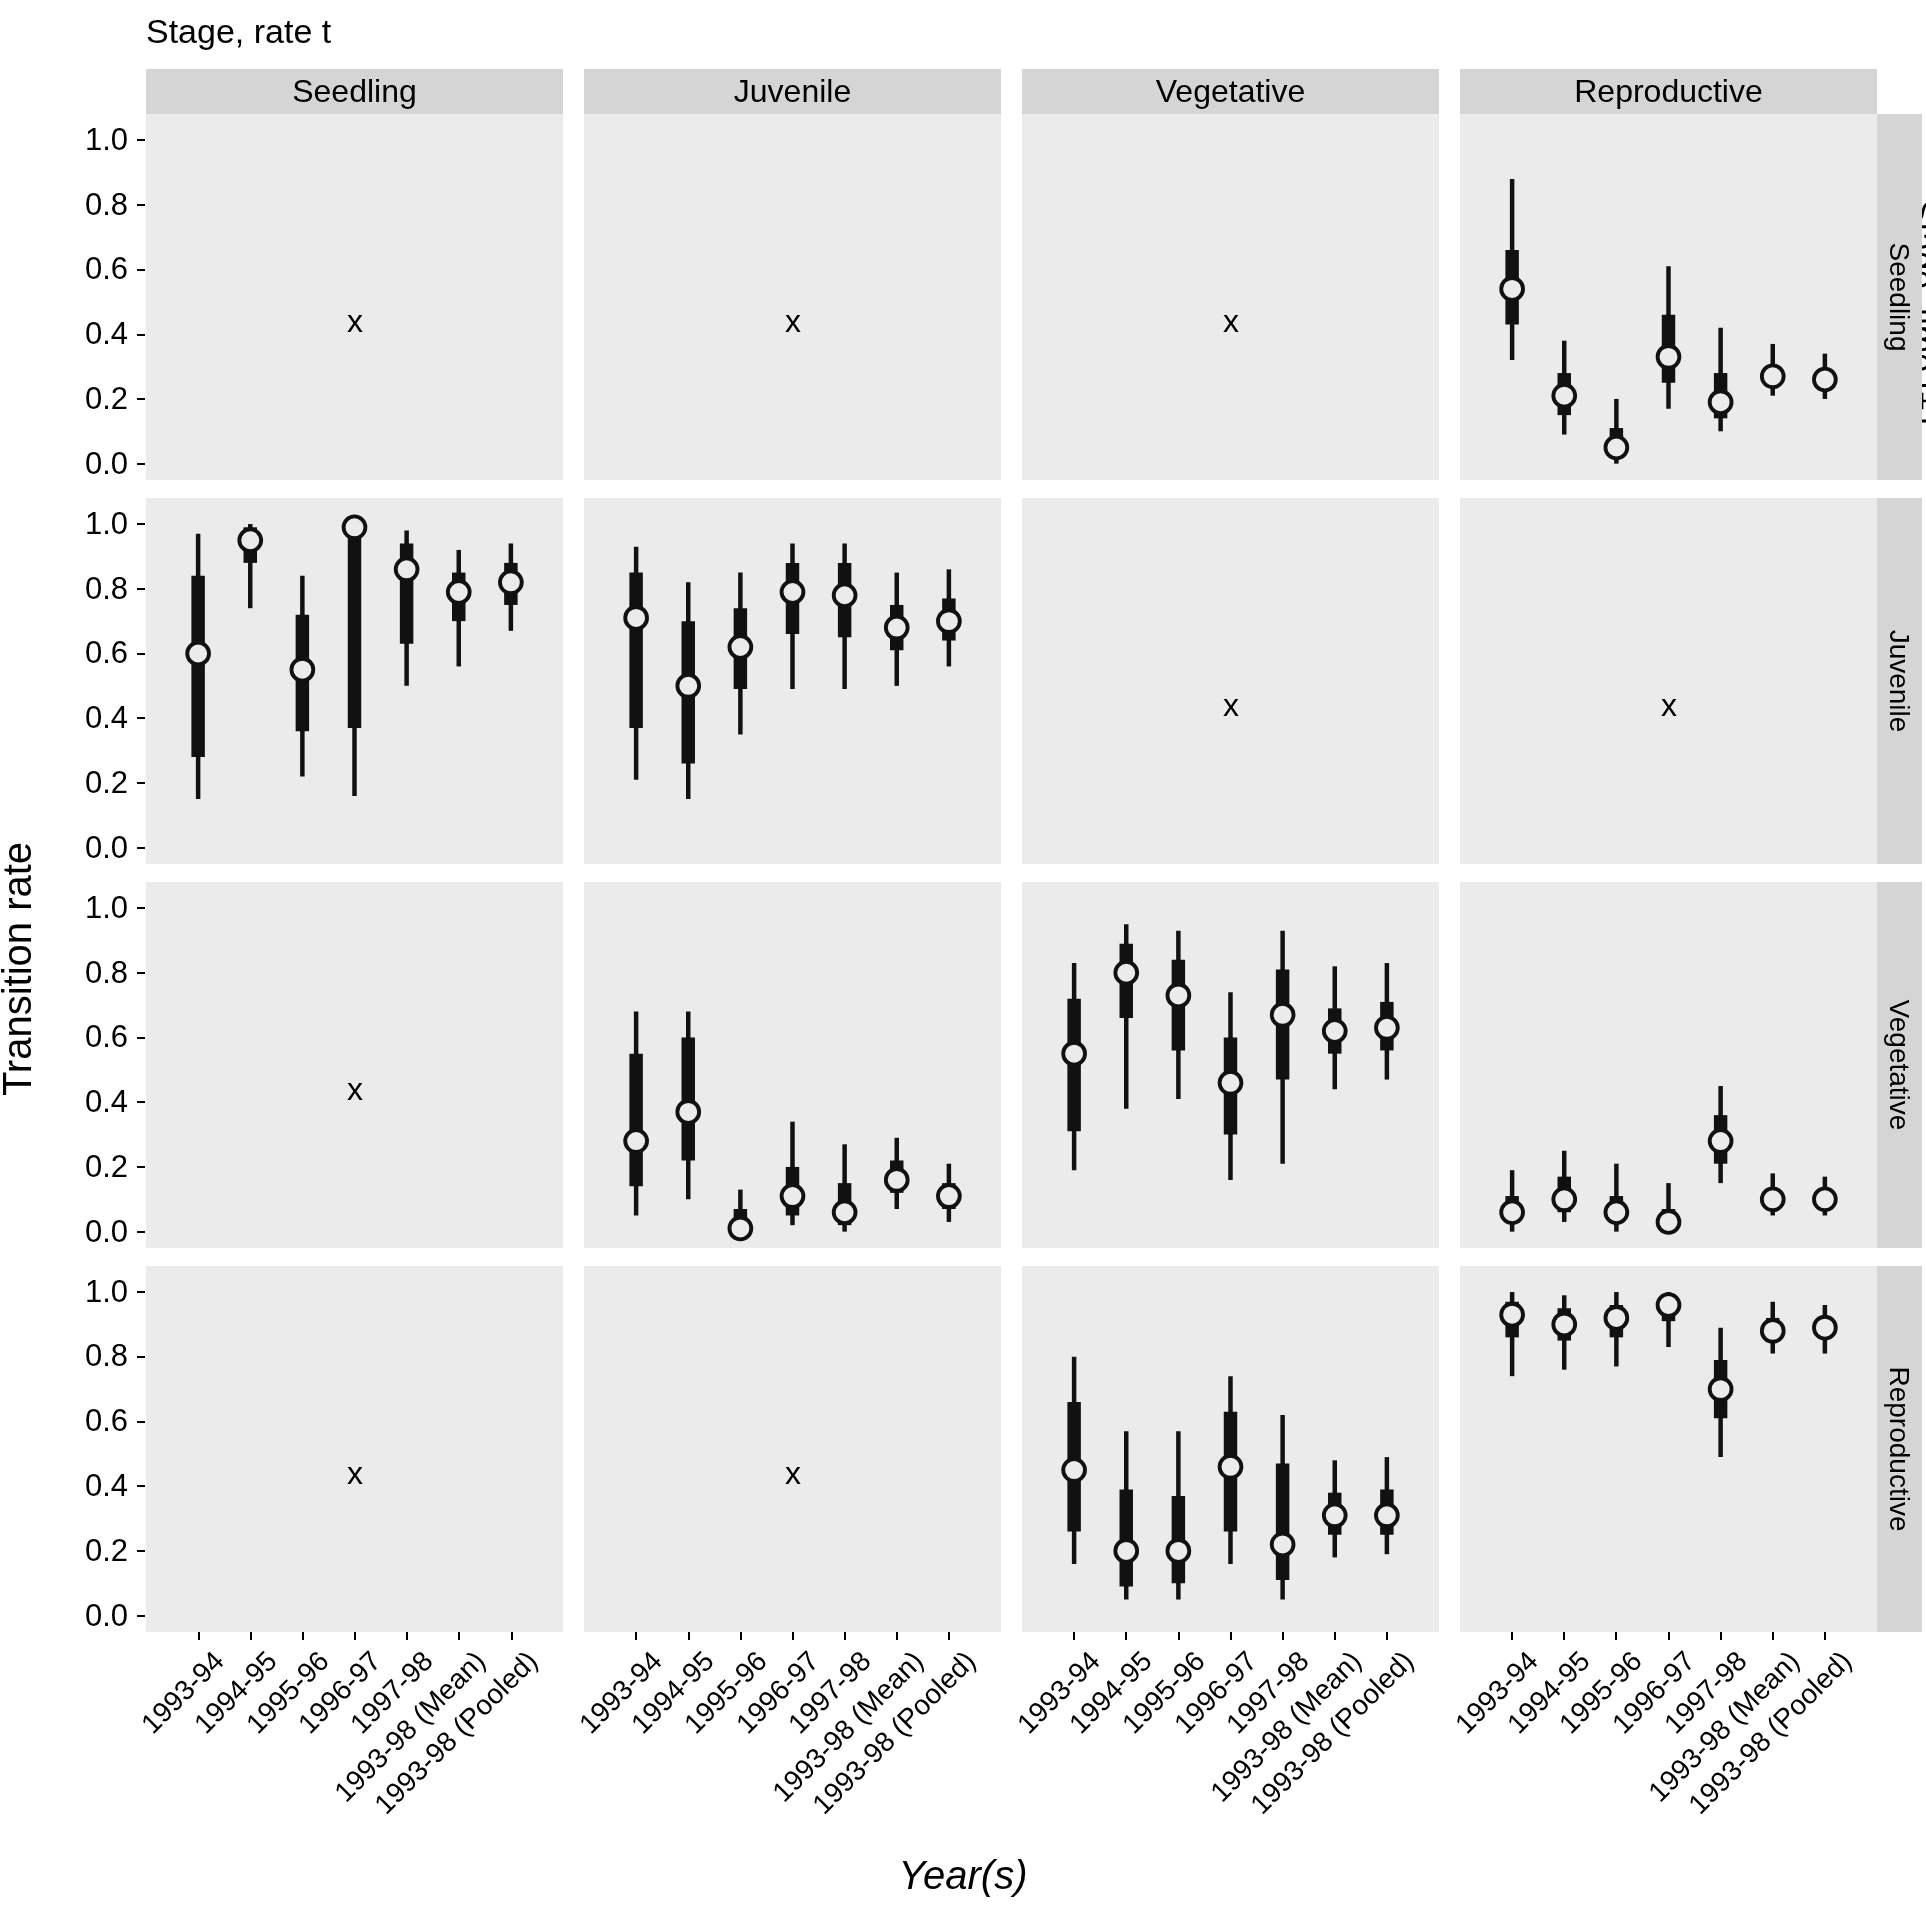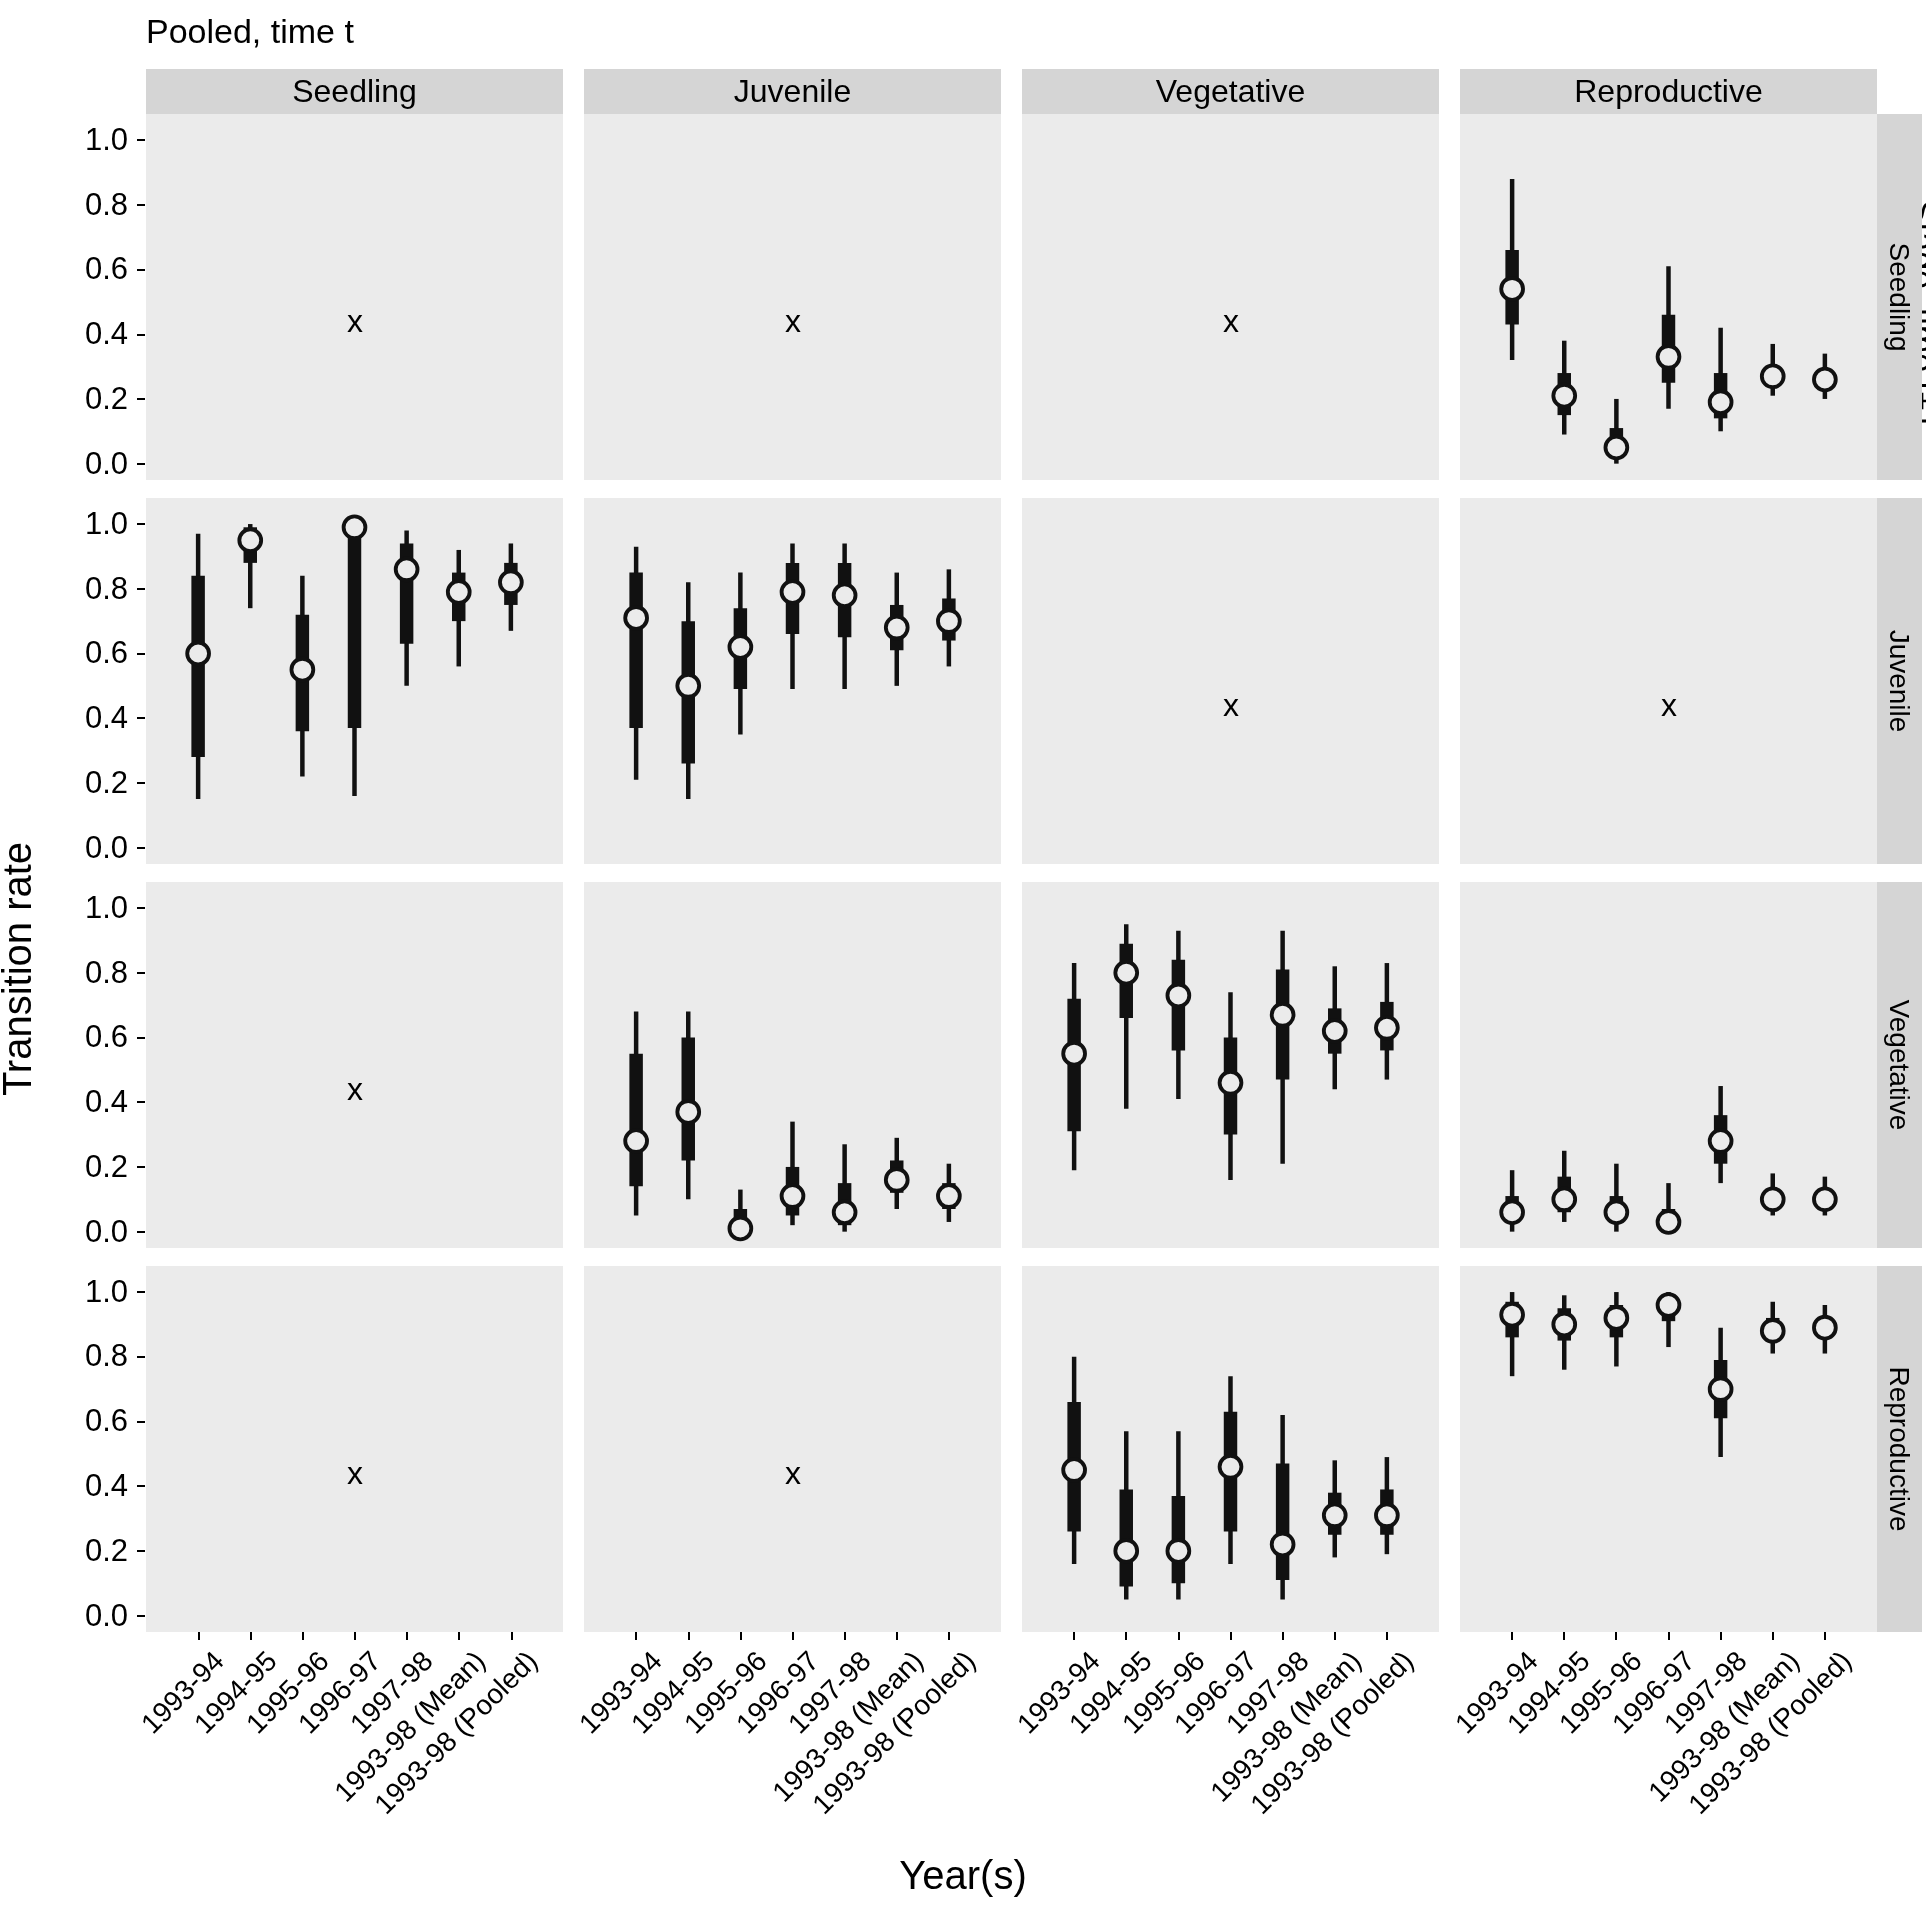--- a/index.html
+++ b/index.html
@@ -40,20 +40,21 @@
     text-align: center;
     margin-left: -175px;
   }
   #x-axis-title {
     position: absolute;
     left: 0px;
     top: 1853px;
     width: 1926px;
     text-align: center;
     font-size: 40px;
+    font-style: italic;
   }
   #right-axis-title {
     position: absolute;
     right: 3.9px;
     top: 315px;
     transform: translateY(-50%) rotate(90deg);
     transform-origin: center center;
     font-size: 34px;
     white-space: nowrap;
     width: 360px;
@@ -136,21 +137,21 @@
     font-size: 32px;
     color: #000;
     transform: translate(-50%, -50%);
   }
 </style>
 </head>
 <body>
 
 <div id="root">
 
-  <div id="top-axis-title">Pooled, time t</div>
+  <div id="top-axis-title">Stage, rate t</div>
 
   <div id="y-axis-title">Transition rate</div>
 
   <div id="x-axis-title">Year(s)</div>
 
   <div id="right-axis-title">Stage, time t+1</div>
 
   <div id="panel-grid">
       <div class="col-strip" style="left: 0px; top: 0px; width: 417px;">
         <span>Seedling</span>

